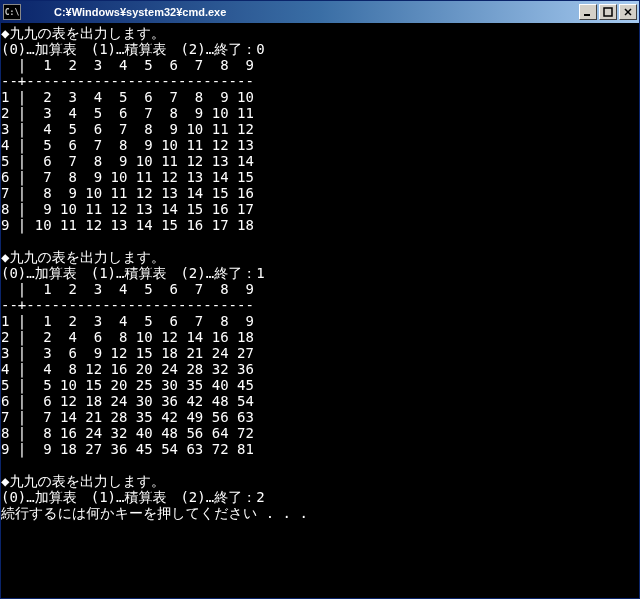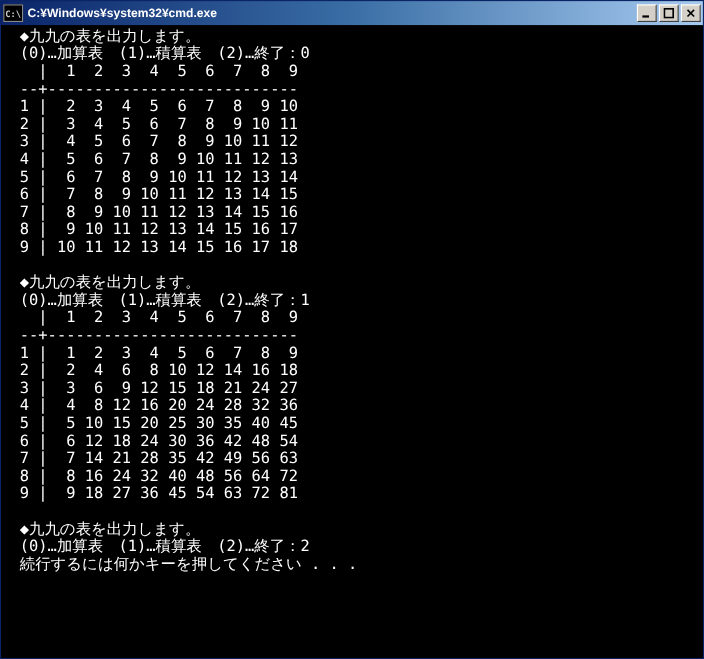--- a/index.html
+++ b/index.html
@@ -38,20 +38,21 @@
     align-items: center;
     justify-content: center;
     font-size: 8px;
     color: #ccc;
     font-family: monospace;
   }
   .title-text {
     flex: 1;
     white-space: nowrap;
     overflow: hidden;
+    margin-left: 29px;
   }
   .win-btns {
     display: flex;
     gap: 2px;
   }
   .win-btn {
     width: 16px;
     height: 14px;
     background: #d4d0c8;
     border: 1px solid #fff;
@@ -63,21 +64,21 @@
     font-size: 10px;
     color: #000;
     font-family: "Marlett", sans-serif;
     cursor: pointer;
   }
   .win-btn svg { width: 10px; height: 10px; }
   .console {
     flex: 1;
     background: #000;
     color: #fff;
-    padding: 2px 17px;
+    padding: 2px 0;
     font-size: 14px;
     line-height: 16px;
     white-space: pre;
     overflow: hidden;
     font-family: "MS Gothic", "Consolas", monospace;
   }
 </style>
 </head>
 <body>
 

